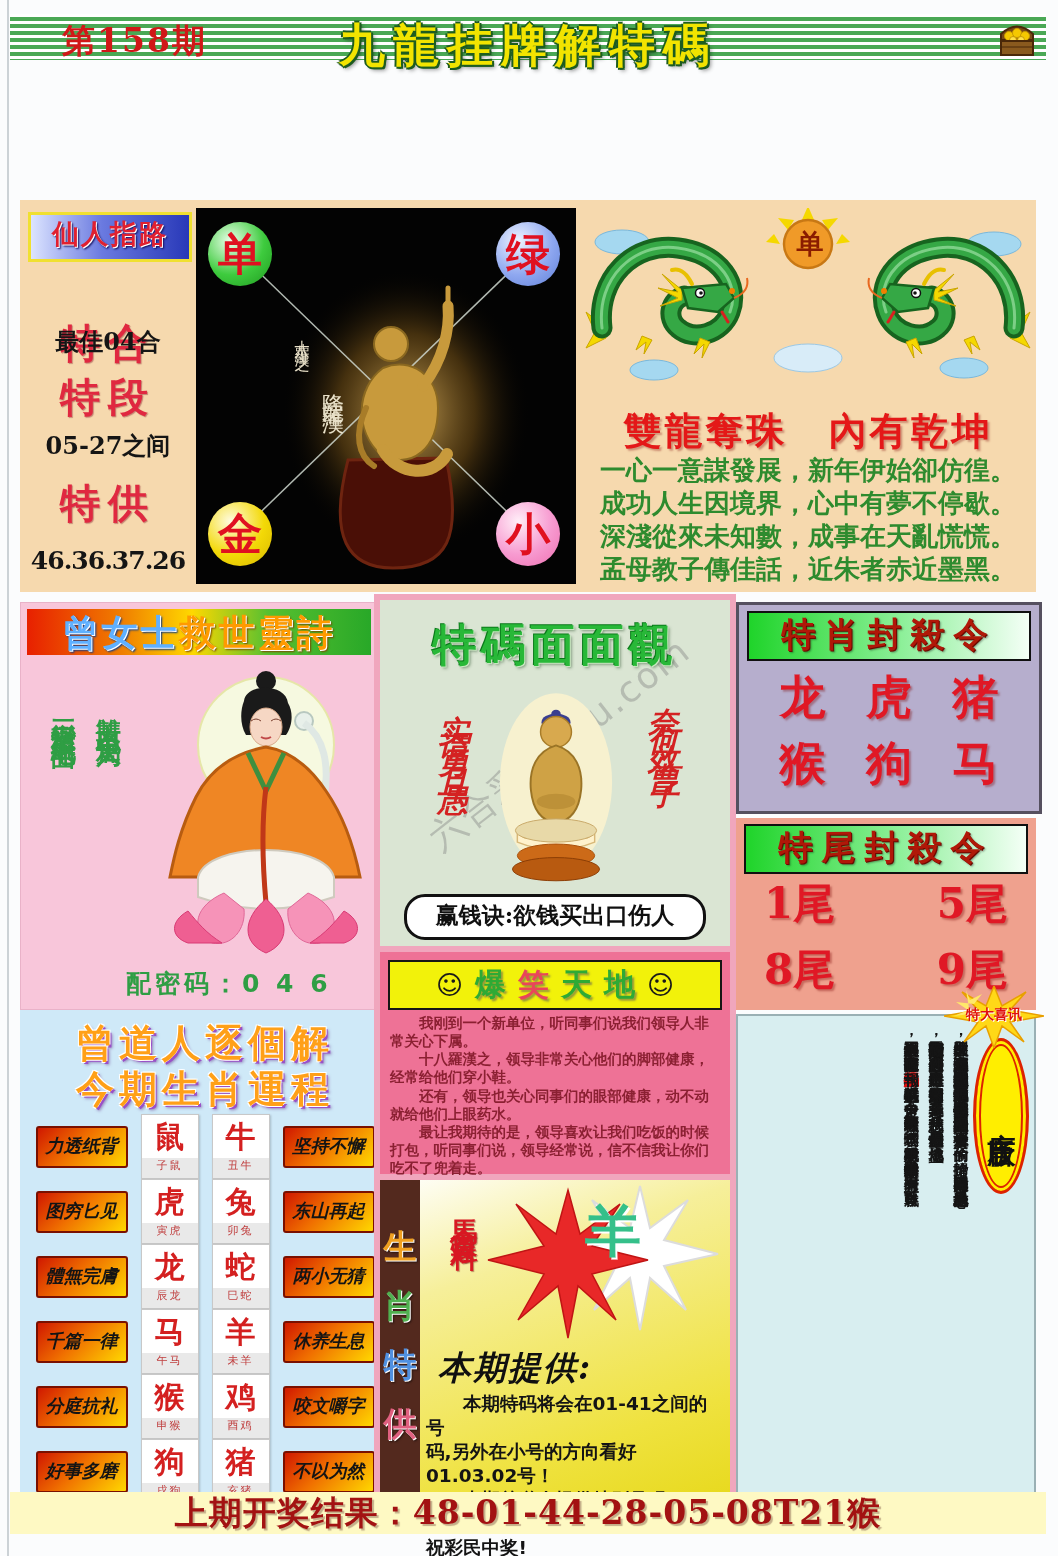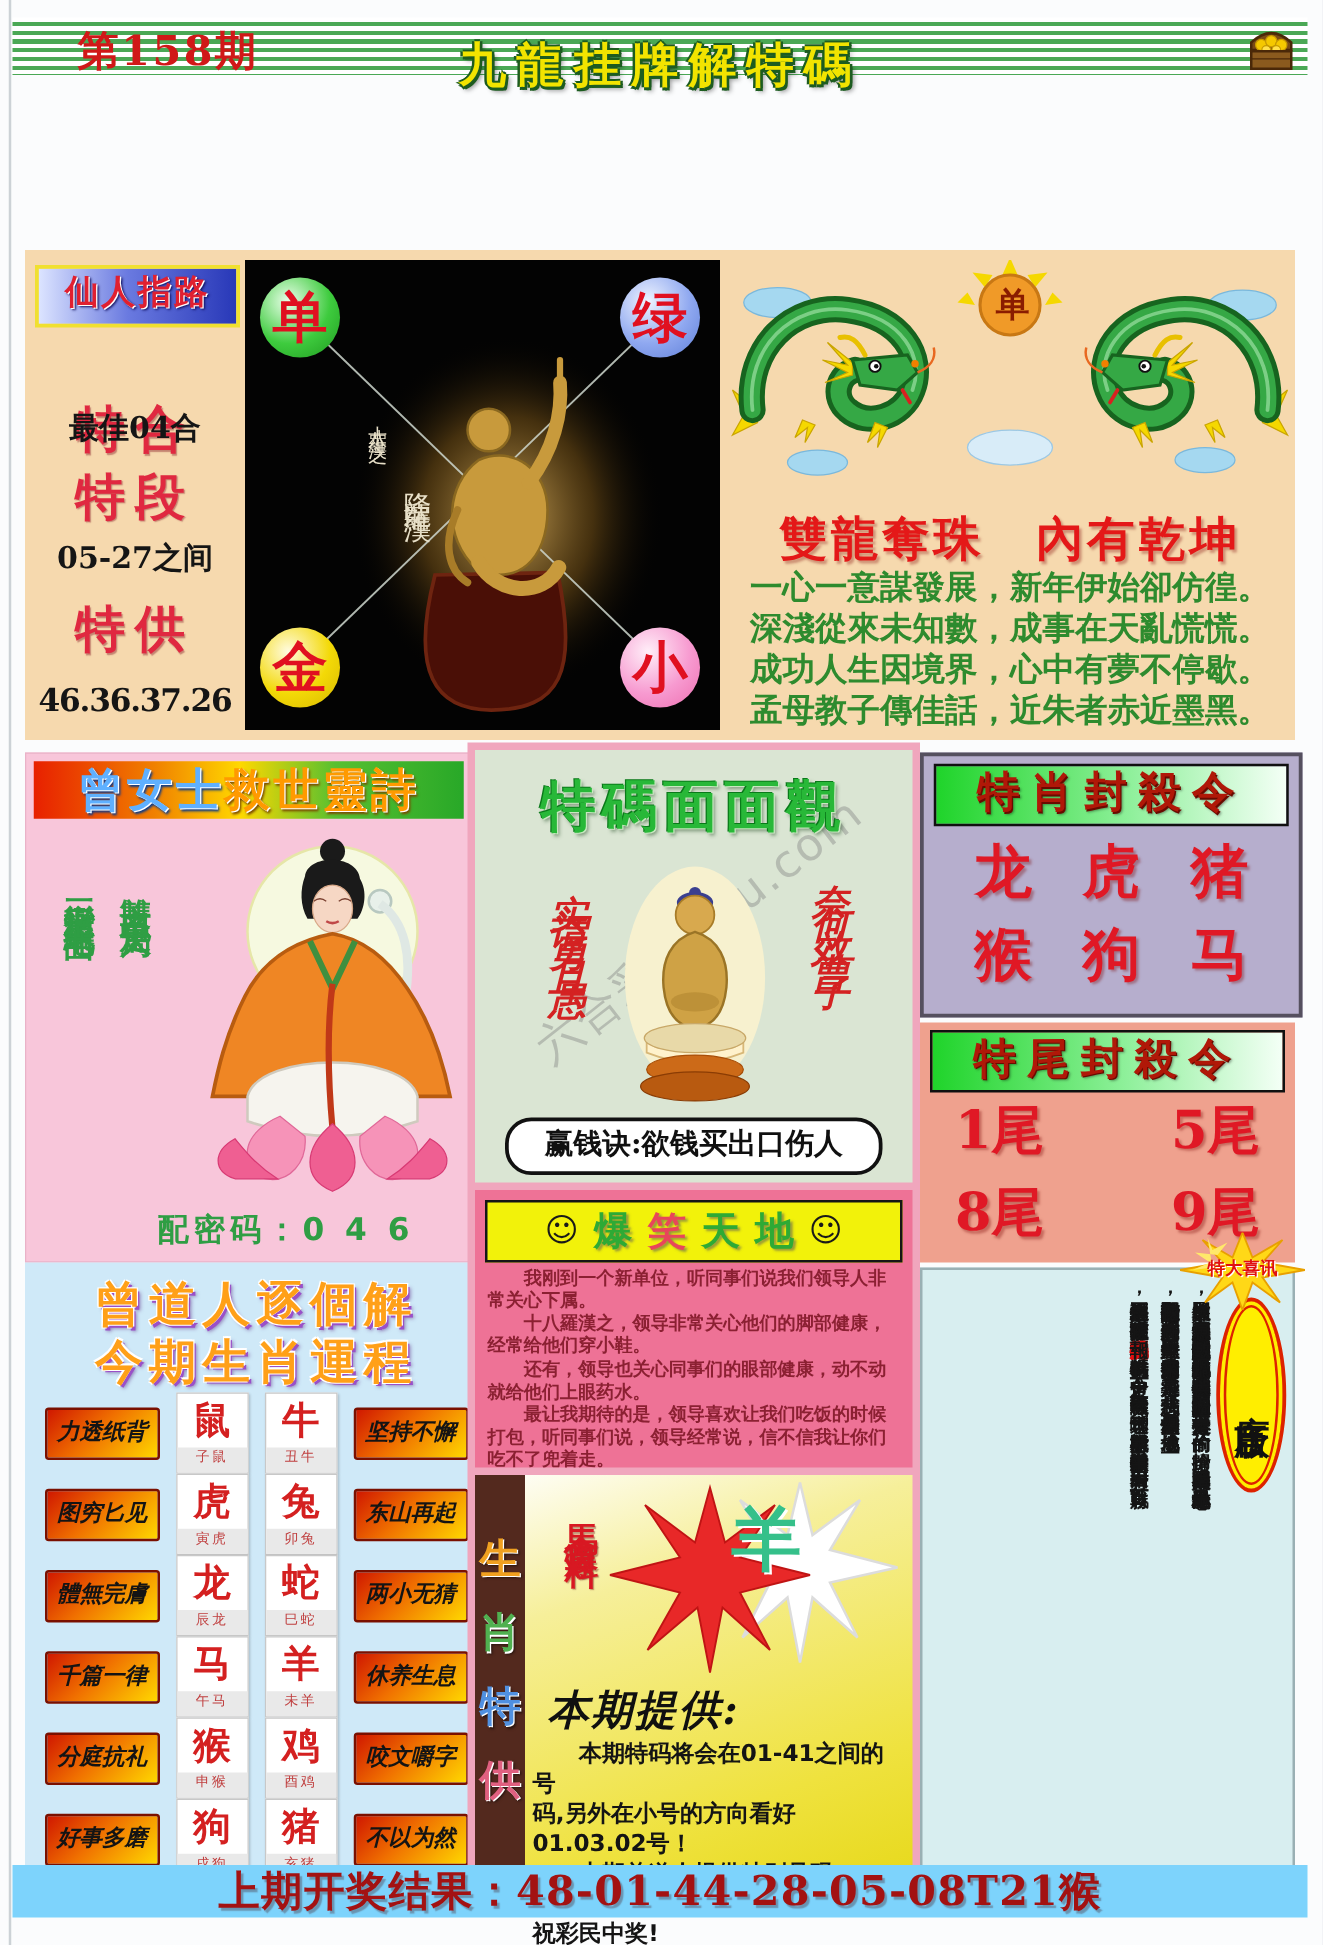--- a/index.html
+++ b/index.html
@@ -8,24 +8,24 @@
   .abs{position:absolute;}
   .vt{writing-mode:vertical-rl;text-orientation:upright;}
   .serif{font-family:"DejaVu Serif",serif;}
 
   .edge-line{left:7px;top:0;width:2px;height:100%;background:#ccd2d6;}
 
   
   .banner{left:10px;top:14px;width:1036px;height:46px;
     background:repeating-linear-gradient(180deg,#ffffff 0 3.5px,#4aa855 3.5px 7px);}
   .banner-issue{left:52px;top:5px;font-size:33px;font-weight:bold;color:#d01818;letter-spacing:2px;}
-  .banner-title{left:0;right:0;top:1px;text-align:center;font-size:38px;font-weight:bold;color:#f2e400;
+  .banner-title{left:0;right:0;top:1px;text-align:center;font-size:46px;font-weight:bold;color:#f2e400;
     letter-spacing:8px;
     text-shadow:2px 0 0 #1d5c20,-2px 0 0 #1d5c20,0 2px 0 #1d5c20,0 -2px 0 #1d5c20,
-                2px 2px 0 #1d5c20,3px 3px 4px rgba(0,0,0,.45);margin-top:12px;}
+                2px 2px 0 #1d5c20,3px 3px 4px rgba(0,0,0,.45);}
   .chest{right:6px;top:2px;}
 
   
   .headline{left:10px;top:62px;width:1026px;height:134px;background:#d9e6ec;
     display:flex;align-items:center;justify-content:center;gap:8px;}
   .headline .big{font-size:67px;font-weight:bold;color:#d6406a;letter-spacing:-2px;
     text-shadow:2px 3px 3px rgba(150,30,70,.35);white-space:nowrap;}
   .hl-circle{width:60px;height:74px;border-radius:50%;flex:0 0 auto;
     background:radial-gradient(circle at 38% 30%,#ffc468,#f09a1e 55%,#d87808);
     display:flex;align-items:center;justify-content:center;
@@ -160,21 +160,21 @@
     background:#ffee00;border:3px solid #dd2200;border-radius:50%/50%;
     box-shadow:inset 0 0 0 3px #ffee00,inset 0 0 0 5px #dd2200;
     display:flex;align-items:center;justify-content:center;}
   .pf-oval span{writing-mode:vertical-rl;text-orientation:upright;font-size:28px;
     font-weight:bold;color:#111;letter-spacing:4px;}
   .badge{left:944px;top:986px;width:100px;height:62px;z-index:6;}
   .badge-text{position:absolute;left:0;top:20px;width:100%;text-align:center;font-size:14px;
     font-weight:bold;color:#e01010;text-shadow:1px 1px 0 #fff;}
 
   
-  .footer{left:10px;top:1492px;width:1036px;height:42px;background:#7dd3fc;}
+  .footer{left:10px;top:1492px;width:1036px;height:42px;background:#fef9c3;}
   .footer-text{position:absolute;left:0;top:0;width:100%;text-align:center;line-height:42px;
     font-size:33px;font-weight:bold;color:#a31212;font-family:"DejaVu Serif",serif;
     letter-spacing:1px;text-shadow:2px 2px 1px rgba(60,0,0,.3);}
 </style>
 </head>
 <body>
 
 <div class="page">
   <div class="abs edge-line"></div>
 
@@ -263,22 +263,22 @@
       <polygon points="184,34 198,36 192,26" fill="#f5d800"></polygon>
       <polygon points="268,34 254,36 260,26" fill="#f5d800"></polygon>
       <circle cx="226" cy="36" r="24" fill="#f09a28" stroke="#c87814" stroke-width="2.5"></circle>
       <use href="#drg"></use>
       <use href="#drg" transform="translate(452,0) scale(-1,1)"></use>
     </svg>
     <span class="abs pearl-char serif">单</span>
     <div class="abs dragon-title serif">雙龍奪珠　內有乾坤</div>
     <div class="abs dragon-poem serif">
       <div>一心一意謀發展，新年伊始卻仿徨。</div>
+      <div>成功人生因境界，心中有夢不停歇。</div>
       <div>深淺從來未知數，成事在天亂慌慌。</div>
-      <div>成功人生因境界，心中有夢不停歇。</div>
       <div>孟母教子傳佳話，近朱者赤近墨黑。</div>
     </div>
   </div>
 
   <div class="abs lady">
     <div class="abs lady-head serif">
       <span class="blue">曾女士</span><span class="orange">救世靈詩</span>
     </div>
     <div class="abs vt lady-poem serif">
       <span>雙六出現定大局，</span>

